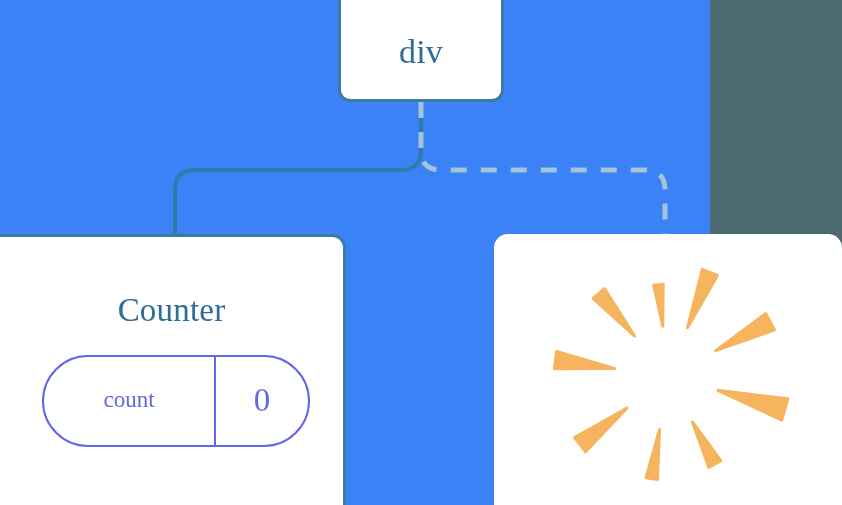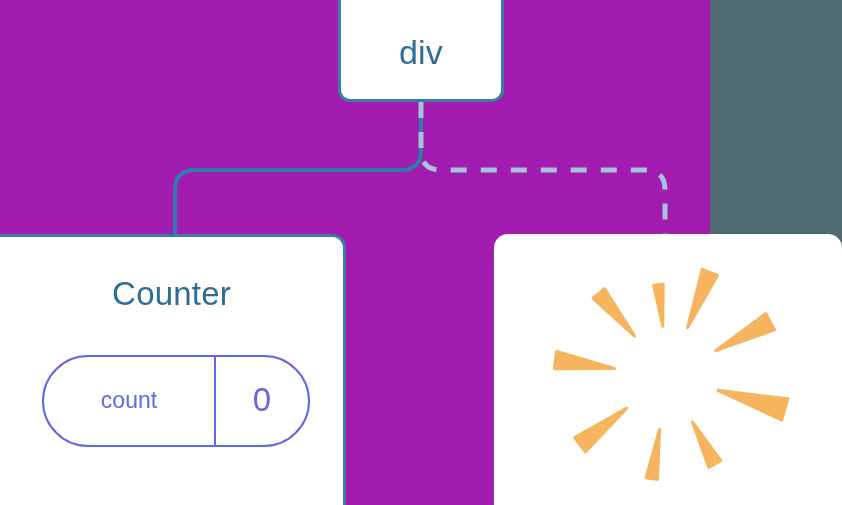--- a/index.html
+++ b/index.html
@@ -10,21 +10,22 @@
     width: 842px;
     height: 505px;
     overflow: hidden;
     font-family: "Liberation Sans", sans-serif;
     background: #4e6b73;
   }
   #stage {
     position: relative;
     width: 710px;
     height: 505px;
-    background: #a21caf;
+    background: #3b82f6;
+    font-family: Liberation Serif, serif;
   }
 
   
   #connectors {
     position: absolute;
     left: 0;
     top: 0;
     width: 842px;
     height: 505px;
   }
@@ -61,21 +62,21 @@
   
   #node-counter {
     left: 0px;
     top: 234px;
     width: 346px;
     height: 271px;
     border: 3px solid #3a7ca5;
     border-left: none;
     border-bottom: none;
     border-radius: 0 14px 0 0;
-    padding-top: 40px;
+    padding-top: 57px;
     box-sizing: border-box;
   }
   #node-counter .node-title {
     font-size: 33px;
     color: #2e6d96;
     text-align: center;
     line-height: 1;
     letter-spacing: 0.2px;
   }
 

